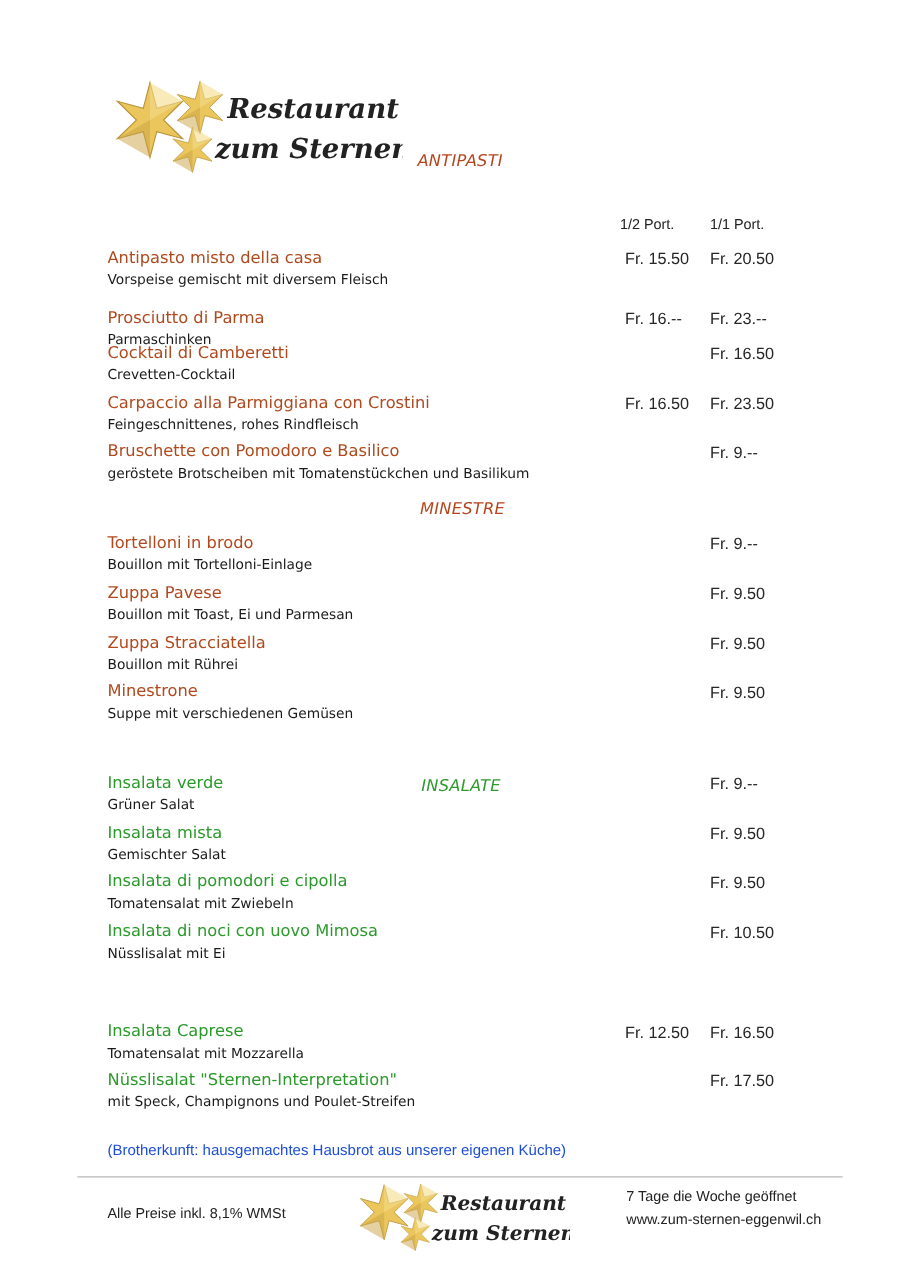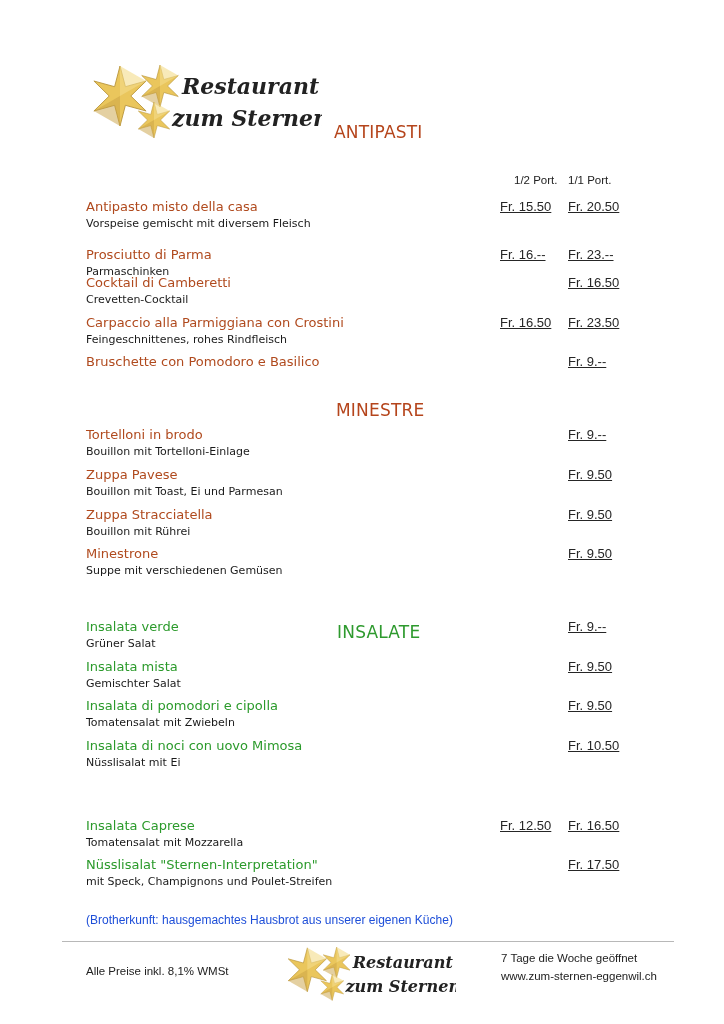--- a/index.html
+++ b/index.html
@@ -5,34 +5,34 @@
   html, body { margin: 0; padding: 0; background: #ffffff; }
   body { width: 724px; height: 1024px; position: relative; overflow: hidden;
          font-family: "DejaVu Sans", "Liberation Sans", sans-serif; color: #1a1a1a; }
   .page { position: absolute; left: 0; top: 0; width: 724px; height: 1024px; }
 
   .logo { position: absolute; }
   .logo svg { display: block; }
   .logo-top { left: 92px; top: 58px; width: 230px; height: 82px; }
   .logo-bottom { left: 286px; top: 942px; width: 170px; height: 60px; }
 
-  .section-title { position: absolute; font-size: 17px; letter-spacing: 0.2px; }
+  .section-title { position: absolute; font-size: 13px; letter-spacing: 0.2px; font-style: italic; }
   .section-title.red { color: #b5451c; }
   .section-title.green { color: #2e9a2e; }
 
   .col-head { position: absolute; top: 174px; font-family: "Liberation Sans", sans-serif;
               font-size: 11.5px; color: #222; }
 
   .item { position: absolute; left: 86px; width: 600px; height: 36px; }
   .item .name { position: absolute; left: 0; top: 0; font-size: 13px; white-space: nowrap; }
   .item .name.red { color: #b04a1e; }
   .item .name.green { color: #2b9a2b; }
   .item .desc { position: absolute; left: 0; top: 18px; font-size: 11px; color: #1a1a1a; white-space: nowrap; }
   .item .price { position: absolute; top: 0; font-family: "Liberation Sans", sans-serif;
-                 font-size: 13px; color: #262626; white-space: nowrap; text-decoration: underline; }
+                 font-size: 13px; color: #262626; white-space: nowrap; }
   .item .half { left: 414px; }
   .item .full { left: 482px; }
 
   .note { position: absolute; left: 86px; top: 913px; font-family: "Liberation Sans", sans-serif;
           font-size: 12px; color: #1d4ed8; }
 
   .divider { position: absolute; left: 62px; top: 941px; width: 612px; height: 1px; background: #b8b8b8; }
 
   .foot-left { position: absolute; left: 86px; top: 965px; font-family: "Liberation Sans", sans-serif;
                font-size: 11.5px; color: #222; }
@@ -62,21 +62,21 @@
       <g transform="translate(62,62) scale(18)">
           <use href="#star6"></use>
         </g>
       <text x="90" y="36" font-family="DejaVu Serif, serif" font-style="italic" font-weight="bold" font-size="22" fill="#222">Restaurant</text>
       <text x="80" y="68" font-family="DejaVu Serif, serif" font-style="italic" font-weight="bold" font-size="22" fill="#222">zum Sternen</text>
     </svg>
   </div>
 
   <div class="section-title red" style="left:334px; top:122px;">ANTIPASTI</div>
 
-  <div class="col-head" style="left:514px;">1/2 Port.</div>
+  <div class="col-head" style="left:496px;">1/2 Port.</div>
   <div class="col-head" style="left:568px;">1/1 Port.</div>
 
   <div class="item" style="top:199px;">
     <span class="name red">Antipasto misto della casa</span>
     <span class="desc">Vorspeise gemischt mit diversem Fleisch</span>
     <span class="price half">Fr. 15.50</span>
     <span class="price full">Fr. 20.50</span>
   </div>
   <div class="item" style="top:235px;margin-top:12px;">
     <span class="name red">Prosciutto di Parma</span>
@@ -91,20 +91,21 @@
     <span class="price full">Fr. 16.50</span>
   </div>
   <div class="item" style="top:315px;">
     <span class="name red">Carpaccio alla Parmiggiana con Crostini</span>
     <span class="desc">Feingeschnittenes, rohes Rindfleisch</span>
     <span class="price half">Fr. 16.50</span>
     <span class="price full">Fr. 23.50</span>
   </div>
   <div class="item" style="top:354px;">
     <span class="name red">Bruschette con Pomodoro e Basilico</span>
+    <span class="desc">geröstete Brotscheiben mit Tomatenstückchen und Basilikum</span>
     <span class="price half"></span>
     <span class="price full">Fr. 9.--</span>
   </div>
 
   <div class="section-title red" style="left:336px; top:400px;">MINESTRE</div>
 
   <div class="item" style="top:427px;">
     <span class="name red">Tortelloni in brodo</span>
     <span class="desc">Bouillon mit Tortelloni-Einlage</span>
     <span class="price half"></span>

